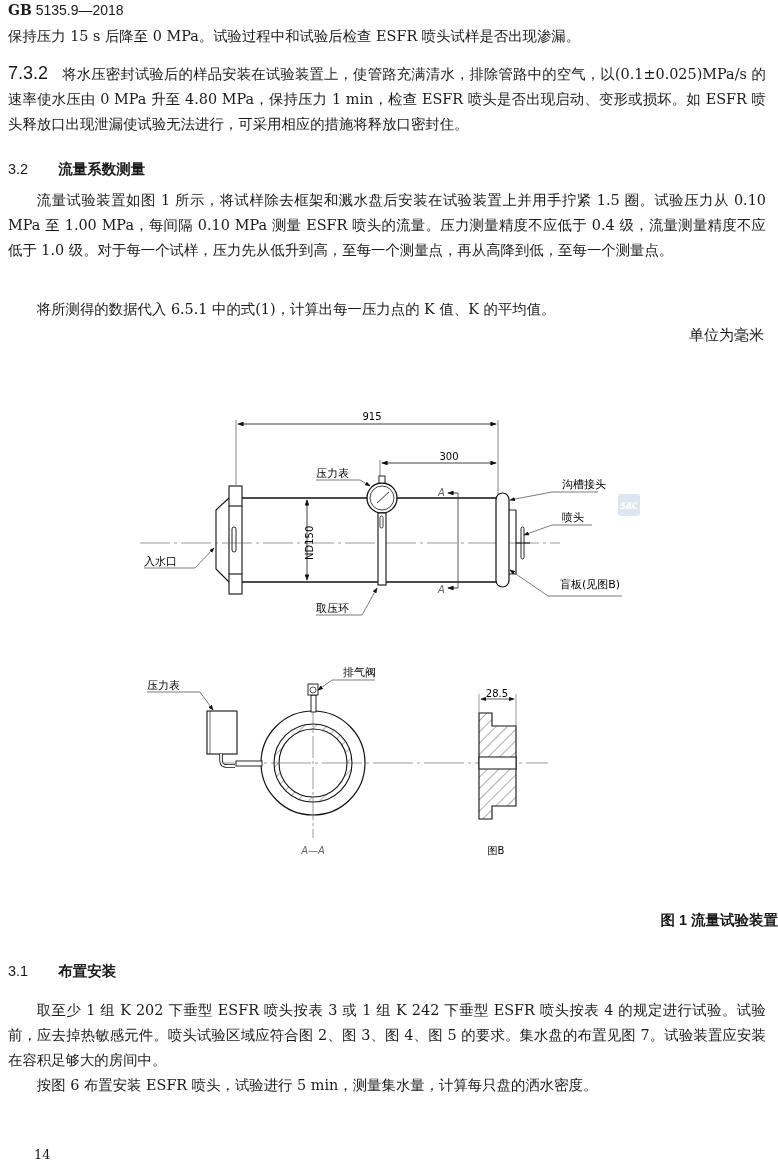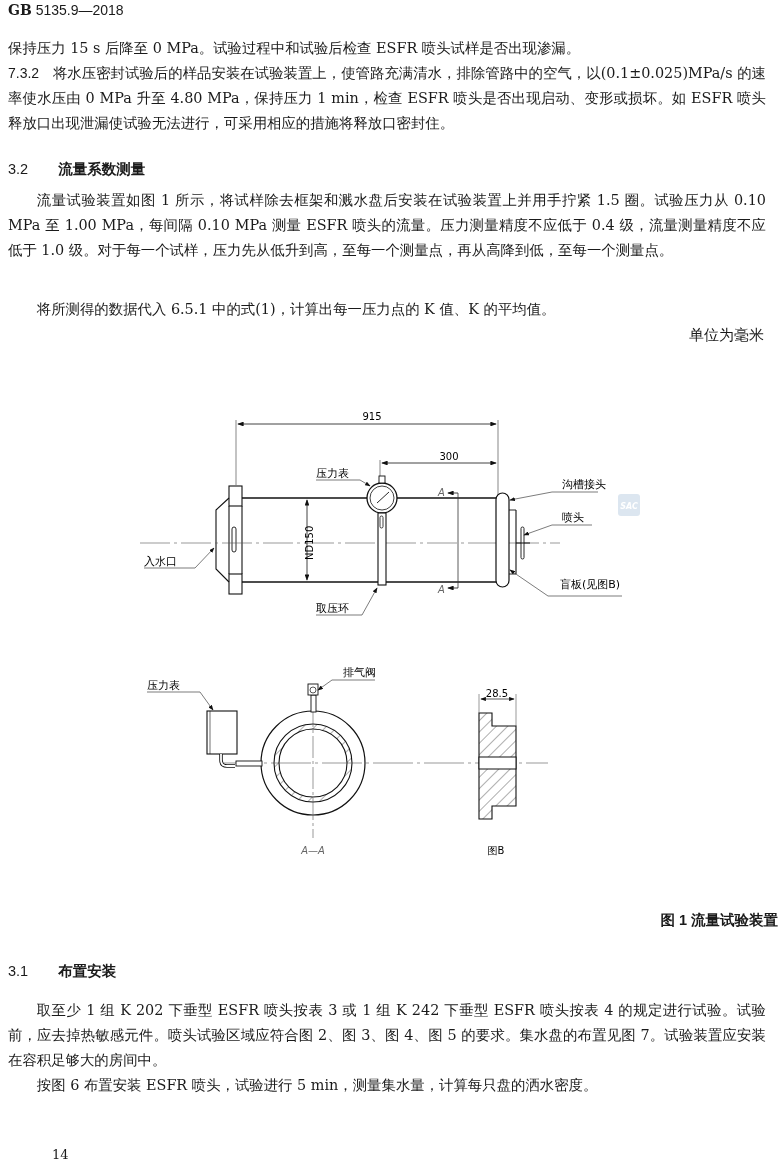--- a/index.html
+++ b/index.html
@@ -3,38 +3,38 @@
 <meta charset="utf-8">
 <style>
   html, body { margin: 0; padding: 0; background: #ffffff; }
   body { width: 778px; height: 1168px; position: relative; overflow: hidden;
          font-family: "DejaVu Serif", serif; color: #1a1a1a; }
   .abs { position: absolute; }
   .header { left: 8px; top: 2px; font-size: 14px; font-family: "Liberation Sans", sans-serif; }
   .header b { font-family: "DejaVu Serif", serif; font-weight: bold; }
   .para { left: 8px; width: 758px; font-size: 14.4px; line-height: 25px; text-align: justify; }
   .indent { text-indent: 2em; }
-  .secnum { font-family: "Liberation Sans", sans-serif; font-size: 14px; }
+  .secnum { font-family: "Liberation Sans", sans-serif; font-size: 18px; }
   .sechead { font-family: "Liberation Sans", sans-serif; font-size: 14.5px; }
   .sechead .t { font-weight: bold; margin-left: 30px; }
   .unit { right: 14px; top: 326px; font-size: 15px; }
   .caption { left: 0; width: 778px; text-align: right; top: 911px; font-size: 14.5px; font-weight: bold; font-family: "Liberation Sans", sans-serif; }
-  .pagenum { left: 34px; top: 1147px; font-size: 13px; margin-left: 18px; }
+  .pagenum { left: 34px; top: 1147px; font-size: 13px; }
   svg text { font-family: "DejaVu Sans", sans-serif; }
   .it { font-style: italic; }
 </style>
 </head>
 <body>
 
 <div class="abs header">
   <b>GB</b>
   <span>5135.9—2018</span>
 </div>
 
-<div class="abs para" style="top:36px;">保持压力 15 s 后降至 0 MPa。试验过程中和试验后检查 ESFR 喷头试样是否出现渗漏。</div>
+<div class="abs para" style="top:24px;">保持压力 15 s 后降至 0 MPa。试验过程中和试验后检查 ESFR 喷头试样是否出现渗漏。</div>
 
 <div class="abs para" style="top:61px;">
   <span class="secnum">7.3.2</span>&nbsp;&nbsp;&nbsp;<span>将水压密封试验后的样品安装在试验装置上，使管路充满清水，排除管路中的空气，以(0.1±0.025)MPa/s 的速率使水压由 0 MPa 升至 4.80 MPa，保持压力 1 min，检查 ESFR 喷头是否出现启动、变形或损坏。如 ESFR 喷头释放口出现泄漏使试验无法进行，可采用相应的措施将释放口密封住。</span>
 </div>
 
 <div class="abs sechead" style="left:8px; top:160px;">
   <span>3.2</span><span class="t">流量系数测量</span>
 </div>
 
 <div class="abs para indent" style="top:188px;">流量试验装置如图 1 所示，将试样除去框架和溅水盘后安装在试验装置上并用手拧紧 1.5 圈。试验压力从 0.10 MPa 至 1.00 MPa，每间隔 0.10 MPa 测量 ESFR 喷头的流量。压力测量精度不应低于 0.4 级，流量测量精度不应低于 1.0 级。对于每一个试样，压力先从低升到高，至每一个测量点，再从高降到低，至每一个测量点。</div>

